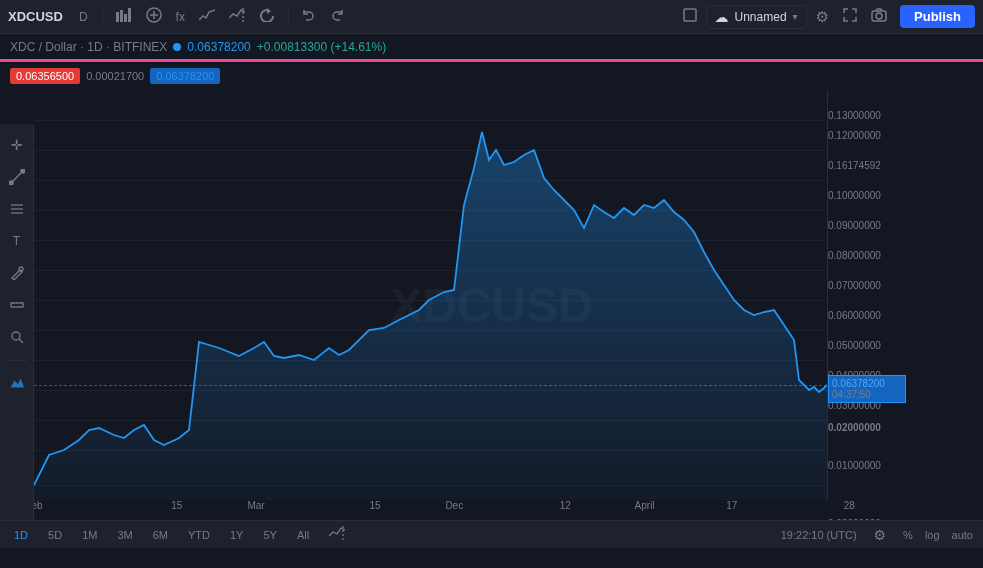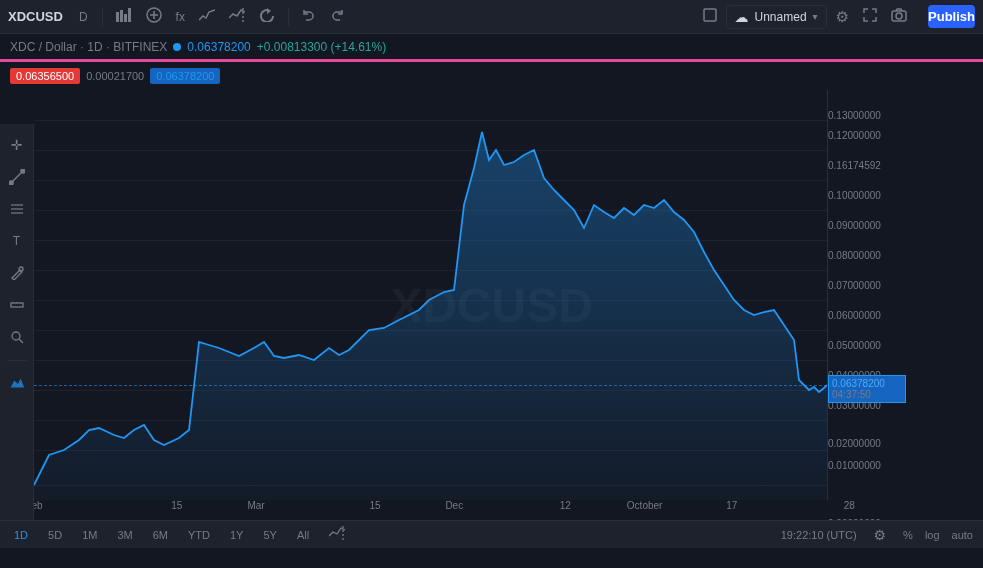--- a/index.html
+++ b/index.html
@@ -79,25 +79,25 @@
       color: #787b86;
       font-size: 14px;
       padding: 2px 5px;
       cursor: pointer;
     }
     .publish-btn {
       background: #2962ff;
       color: #fff;
       font-size: 13px;
       font-weight: 600;
-      padding: 4px 0;
+      padding: 4px 14px;
       border-radius: 4px;
       cursor: pointer;
       border: none;
-      margin-left: 12px;
+      margin-left: 4px;
     }
 
     
     .subtitle-bar {
       display: flex;
       align-items: center;
       height: 28px;
       padding: 0 10px;
       gap: 6px;
       border-bottom: 3px solid #ec4899;
@@ -615,38 +615,38 @@
       <div style="position:absolute;top:40px;" class="y-label">0.12000000</div>
       <div style="position:absolute;top:70px;" class="y-label">0.16174592</div>
       <div style="position:absolute;top:100px;" class="y-label">0.10000000</div>
       <div style="position:absolute;top:130px;" class="y-label">0.09000000</div>
       <div style="position:absolute;top:160px;" class="y-label">0.08000000</div>
       <div style="position:absolute;top:190px;" class="y-label">0.07000000</div>
       <div style="position:absolute;top:220px;" class="y-label">0.06000000</div>
       <div style="position:absolute;top:250px;" class="y-label">0.05000000</div>
       <div style="position:absolute;top:280px;" class="y-label">0.04000000</div>
       <div style="position:absolute;top:310px;" class="y-label">0.03000000</div>
-      <div style="position:absolute;top:348px;" class="y-label">0.02000000</div>
+      <div style="position:absolute;top:332px;font-weight:bold;" class="y-label">0.02000000</div>
       <div style="position:absolute;top:370px;text-align:right;" class="y-label">0.01000000</div>
       <div style="position:absolute;top:400px;margin-top:28px;" class="y-label">0.00000000</div>
 
       <div style="position:absolute;top:285px;left:0;width:78px;background:#1565c0;color:#4dabf7;font-size:10px;padding:2px 3px;border:1px solid #2196f3;text-align:left;">
         <div style="font-size:10px;">0.06378200</div>
         <div style="font-size:10px;color:#787b86;">04:37:50</div>
       </div>
     </div>
 
     <div style="position:absolute;bottom:0;left:0;right:78px;height:20px;">
       <span class="x-label" style="left:0%;">Feb</span>
       <span class="x-label" style="left:18%;">15</span>
       <span class="x-label" style="left:28%;">Mar</span>
       <span class="x-label" style="left:43%;">15</span>
       <span class="x-label" style="left:53%;">Dec</span>
       <span class="x-label" style="left:67%;">12</span>
-      <span class="x-label" style="left:77%;">October</span>
+      <span class="x-label" style="left:77%;">April</span>
       <span class="x-label" style="left:88%;">17</span>
       <span class="x-label" style="left:97%;margin-left:46px;">28</span>
     </div>
   </div>
 
 </div>
 
 <div class="bottom-bar">
   <span class="tf-btn active">1D</span>
   <span class="tf-btn">5D</span>

